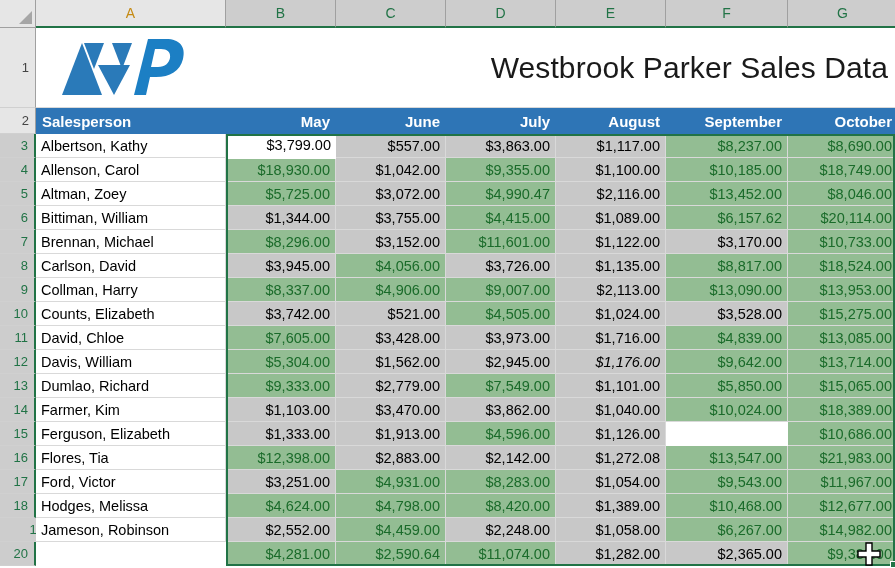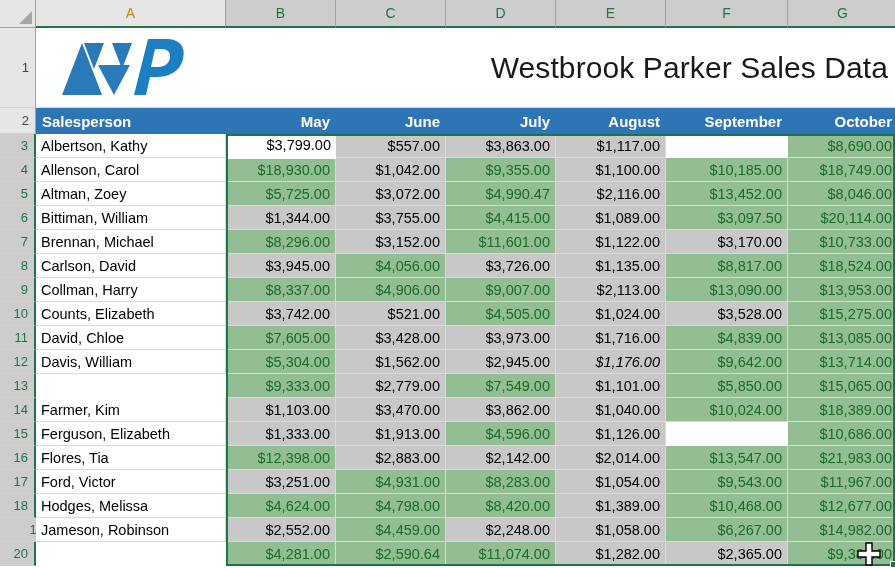--- a/index.html
+++ b/index.html
@@ -224,20 +224,21 @@
   <div class="thdr right" style="grid-column:6;grid-row:3;">August</div>
   <div class="thdr right" style="grid-column:7;grid-row:3;">September</div>
   <div class="thdr right" style="grid-column:8;grid-row:3;">October</div>
 
   <div class="rowhdr sel" style="grid-area: 4 / 1;">3</div>
     <div class="cell txt" style="grid-area: 4 / 2;">Albertson, Kathy</div>
     <div class="cell num fill-none" style="grid-area: 4 / 3;">$3,799.00</div>
     <div class="cell num fill-gray" style="grid-area: 4 / 4;">$557.00</div>
     <div class="cell num fill-gray" style="grid-area: 4 / 5;">$3,863.00</div>
     <div class="cell num fill-gray" style="grid-area: 4 / 6;">$1,117.00</div>
+    <div class="cell num fill-green" style="grid-area: 4 / 7;">$8,237.00</div>
     <div class="cell num fill-green" style="grid-area: 4 / 8;">$8,690.00</div>
     <div class="rowhdr sel" style="grid-area: 5 / 1;">4</div>
     <div class="cell txt" style="grid-area: 5 / 2;">Allenson, Carol</div>
     <div class="cell num fill-green" style="grid-area: 5 / 3;">$18,930.00</div>
     <div class="cell num fill-gray" style="grid-area: 5 / 4;">$1,042.00</div>
     <div class="cell num fill-green" style="grid-area: 5 / 5;">$9,355.00</div>
     <div class="cell num fill-gray" style="grid-area: 5 / 6;">$1,100.00</div>
     <div class="cell num fill-green" style="grid-area: 5 / 7; padding-left: 34px;">$10,185.00</div>
     <div class="cell num fill-green" style="grid-area: 5 / 8;">$18,749.00</div>
     <div class="rowhdr sel" style="grid-area: 6 / 1;">5</div>
@@ -247,21 +248,21 @@
     <div class="cell num fill-green" style="grid-area: 6 / 5;">$4,990.47</div>
     <div class="cell num fill-gray" style="grid-area: 6 / 6;">$2,116.00</div>
     <div class="cell num fill-green" style="grid-area: 6 / 7;">$13,452.00</div>
     <div class="cell num fill-green" style="grid-area: 6 / 8;">$8,046.00</div>
     <div class="rowhdr sel" style="grid-area: 7 / 1;">6</div>
     <div class="cell txt" style="grid-area: 7 / 2;">Bittiman, William</div>
     <div class="cell num fill-gray" style="grid-area: 7 / 3;">$1,344.00</div>
     <div class="cell num fill-gray" style="grid-area: 7 / 4;">$3,755.00</div>
     <div class="cell num fill-green" style="grid-area: 7 / 5;">$4,415.00</div>
     <div class="cell num fill-gray" style="grid-area: 7 / 6;">$1,089.00</div>
-    <div class="cell num fill-green" style="grid-area: 7 / 7;">$3,097.50</div>
+    <div class="cell num fill-green" style="grid-area: 7 / 7;">$6,157.62</div>
     <div class="cell num fill-green" style="grid-area: 7 / 8;">$20,114.00</div>
     <div class="rowhdr sel" style="grid-area: 8 / 1;">7</div>
     <div class="cell txt" style="grid-area: 8 / 2;">Brennan, Michael</div>
     <div class="cell num fill-green" style="grid-area: 8 / 3;">$8,296.00</div>
     <div class="cell num fill-gray" style="grid-area: 8 / 4;">$3,152.00</div>
     <div class="cell num fill-green" style="grid-area: 8 / 5;">$11,601.00</div>
     <div class="cell num fill-gray" style="grid-area: 8 / 6;">$1,122.00</div>
     <div class="cell num fill-gray" style="grid-area: 8 / 7;">$3,170.00</div>
     <div class="cell num fill-green" style="grid-area: 8 / 8;">$10,733.00</div>
     <div class="rowhdr sel" style="grid-area: 9 / 1;">8</div>
@@ -298,20 +299,21 @@
     <div class="cell num fill-green" style="grid-area: 12 / 8;">$13,085.00</div>
     <div class="rowhdr sel" style="grid-area: 13 / 1;">12</div>
     <div class="cell txt" style="grid-area: 13 / 2;">Davis, William</div>
     <div class="cell num fill-green" style="grid-area: 13 / 3;">$5,304.00</div>
     <div class="cell num fill-gray" style="grid-area: 13 / 4;">$1,562.00</div>
     <div class="cell num fill-gray" style="grid-area: 13 / 5;">$2,945.00</div>
     <div class="cell num fill-gray" style="grid-area: 13 / 6; font-style: italic;">$1,176.00</div>
     <div class="cell num fill-green" style="grid-area: 13 / 7;">$9,642.00</div>
     <div class="cell num fill-green" style="grid-area: 13 / 8;">$13,714.00</div>
     <div class="rowhdr sel" style="grid-area: 14 / 1;">13</div>
+    <div class="cell txt" style="grid-area: 14 / 2;">Dumlao, Richard</div>
     <div class="cell num fill-green" style="grid-area: 14 / 3;">$9,333.00</div>
     <div class="cell num fill-gray" style="grid-area: 14 / 4;">$2,779.00</div>
     <div class="cell num fill-green" style="grid-area: 14 / 5;">$7,549.00</div>
     <div class="cell num fill-gray" style="grid-area: 14 / 6;">$1,101.00</div>
     <div class="cell num fill-green" style="grid-area: 14 / 7;">$5,850.00</div>
     <div class="cell num fill-green" style="grid-area: 14 / 8;">$15,065.00</div>
     <div class="rowhdr sel" style="grid-area: 15 / 1;">14</div>
     <div class="cell txt" style="grid-area: 15 / 2;">Farmer, Kim</div>
     <div class="cell num fill-gray" style="grid-area: 15 / 3;">$1,103.00</div>
     <div class="cell num fill-gray" style="grid-area: 15 / 4;">$3,470.00</div>
@@ -324,21 +326,21 @@
     <div class="cell num fill-gray" style="grid-area: 16 / 3;">$1,333.00</div>
     <div class="cell num fill-gray" style="grid-area: 16 / 4;">$1,913.00</div>
     <div class="cell num fill-green" style="grid-area: 16 / 5;">$4,596.00</div>
     <div class="cell num fill-gray" style="grid-area: 16 / 6;">$1,126.00</div>
     <div class="cell num fill-green" style="grid-area: 16 / 8;">$10,686.00</div>
     <div class="rowhdr sel" style="grid-area: 17 / 1;">16</div>
     <div class="cell txt" style="grid-area: 17 / 2;">Flores, Tia</div>
     <div class="cell num fill-green" style="grid-area: 17 / 3;">$12,398.00</div>
     <div class="cell num fill-gray" style="grid-area: 17 / 4;">$2,883.00</div>
     <div class="cell num fill-gray" style="grid-area: 17 / 5;">$2,142.00</div>
-    <div class="cell num fill-gray" style="grid-area: 17 / 6;">$2,014.00</div>
+    <div class="cell num fill-gray" style="grid-area: 17 / 6;">$1,272.08</div>
     <div class="cell num fill-green" style="grid-area: 17 / 7;">$13,547.00</div>
     <div class="cell num fill-green" style="grid-area: 17 / 8;">$21,983.00</div>
     <div class="rowhdr sel" style="grid-area: 18 / 1;">17</div>
     <div class="cell txt" style="grid-area: 18 / 2;">Ford, Victor</div>
     <div class="cell num fill-gray" style="grid-area: 18 / 3;">$3,251.00</div>
     <div class="cell num fill-green" style="grid-area: 18 / 4;">$4,931.00</div>
     <div class="cell num fill-green" style="grid-area: 18 / 5;">$8,283.00</div>
     <div class="cell num fill-gray" style="grid-area: 18 / 6;">$1,054.00</div>
     <div class="cell num fill-green" style="grid-area: 18 / 7;">$9,543.00</div>
     <div class="cell num fill-green" style="grid-area: 18 / 8;">$11,967.00</div>

